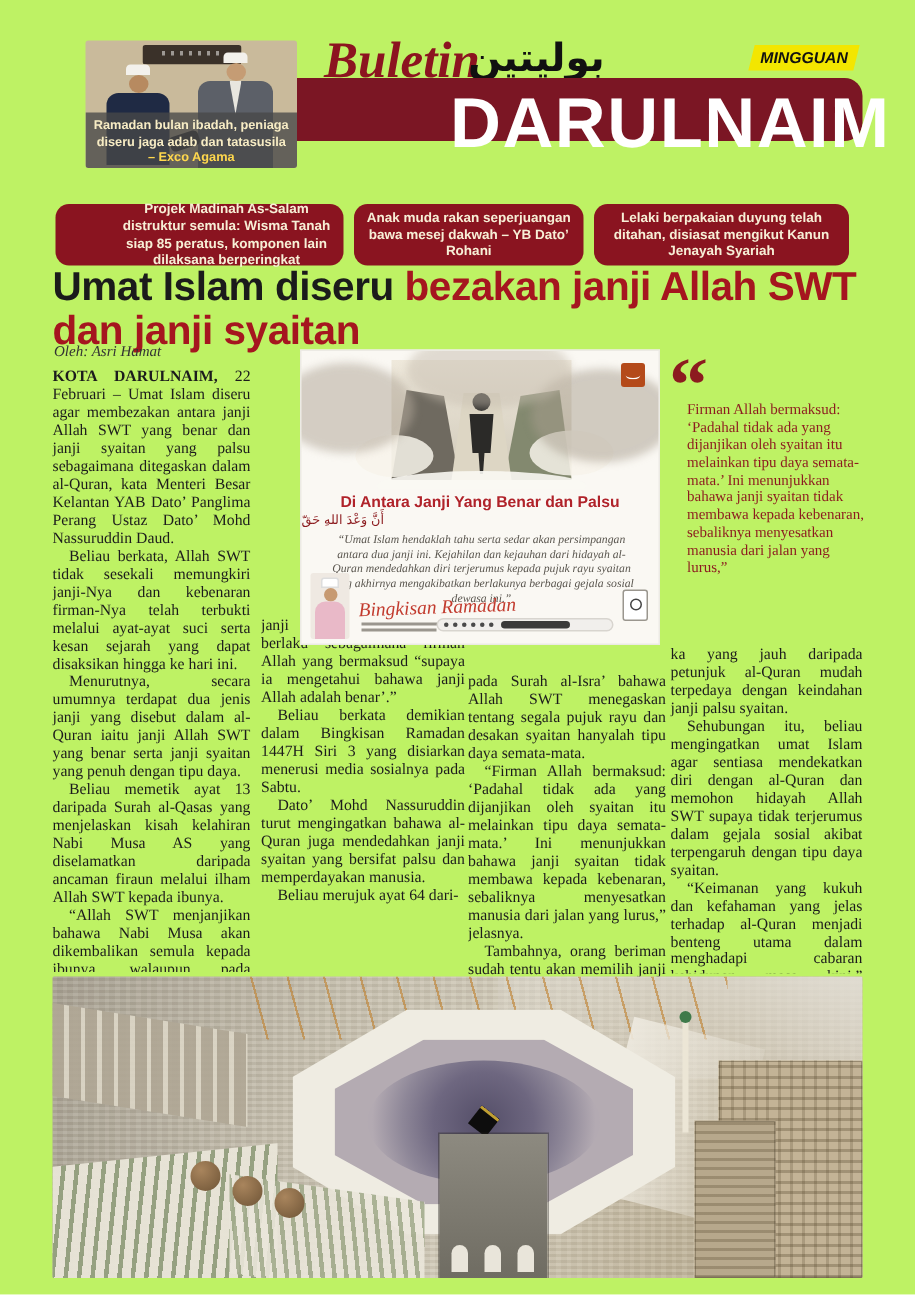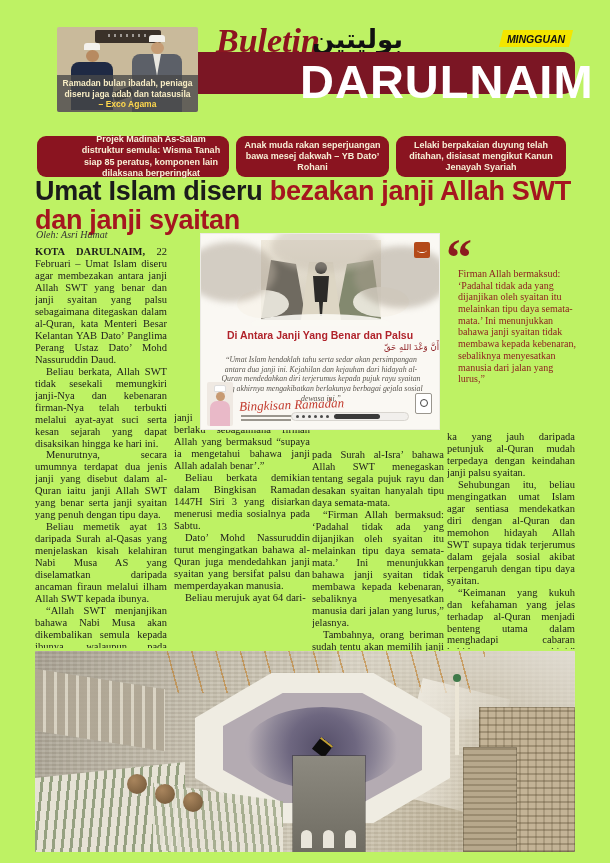--- a/index.html
+++ b/index.html
@@ -79,21 +79,21 @@
 
   
   .poster{position:absolute;left:200px;top:233px;width:240px;height:197px;background:#faf8f3;
     border:1px solid #eceae4;box-sizing:border-box;overflow:hidden;}
   .p-art{position:absolute;left:0;top:0;width:100%;height:92px;}
   .p-blob{position:absolute;border-radius:50%;filter:blur(3px);}
   .p-badge{position:absolute;right:9px;top:8px;width:16px;height:16px;background:#b44a1a;border-radius:2px;}
   .p-badge i{position:absolute;left:3px;top:5px;width:10px;height:5px;border-bottom:1.5px solid #fff;border-radius:50%;display:block;}
   .p-title{position:absolute;left:0;top:95px;width:100%;text-align:center;font-size:10.5px;font-weight:bold;
     color:#b0232a;text-shadow:0 0 2px #fff;}
-  .p-arabic{position:absolute;left:0;top:108px;width:100%;text-align:right;direction:rtl;
+  .p-arabic{position:absolute;left:0;top:108px;width:100%;text-align:left;direction:rtl;
     font-family:"DejaVu Sans",sans-serif;font-size:8.5px;color:#8c1b1f;}
   .p-quote{position:absolute;left:18px;top:121px;width:204px;text-align:center;font-family:"Liberation Serif",serif;
     font-style:italic;font-size:7.8px;line-height:1.25;color:#5a564f;}
   .p-mb{position:absolute;left:6px;bottom:3px;width:26px;height:44px;background:#efe9e2;border-radius:2px;overflow:hidden;}
   .p-mb .cap{width:10px;height:5px;background:#fff;border-radius:2px 2px 0 0;margin:3px auto 0;border:0.5px solid #ddd;}
   .p-mb .head{width:9px;height:9px;border-radius:50%;background:#c79a72;margin:0 auto;}
   .p-mb .body{width:20px;height:26px;background:#e9b9c8;border-radius:7px 7px 0 0;margin:0 auto;}
   .p-script{position:absolute;left:38px;bottom:16px;font-family:"Liberation Serif",serif;font-style:italic;
     font-size:13px;color:#c23b2e;transform:rotate(-2deg);}
   .p-lines{position:absolute;left:40px;bottom:6px;}

